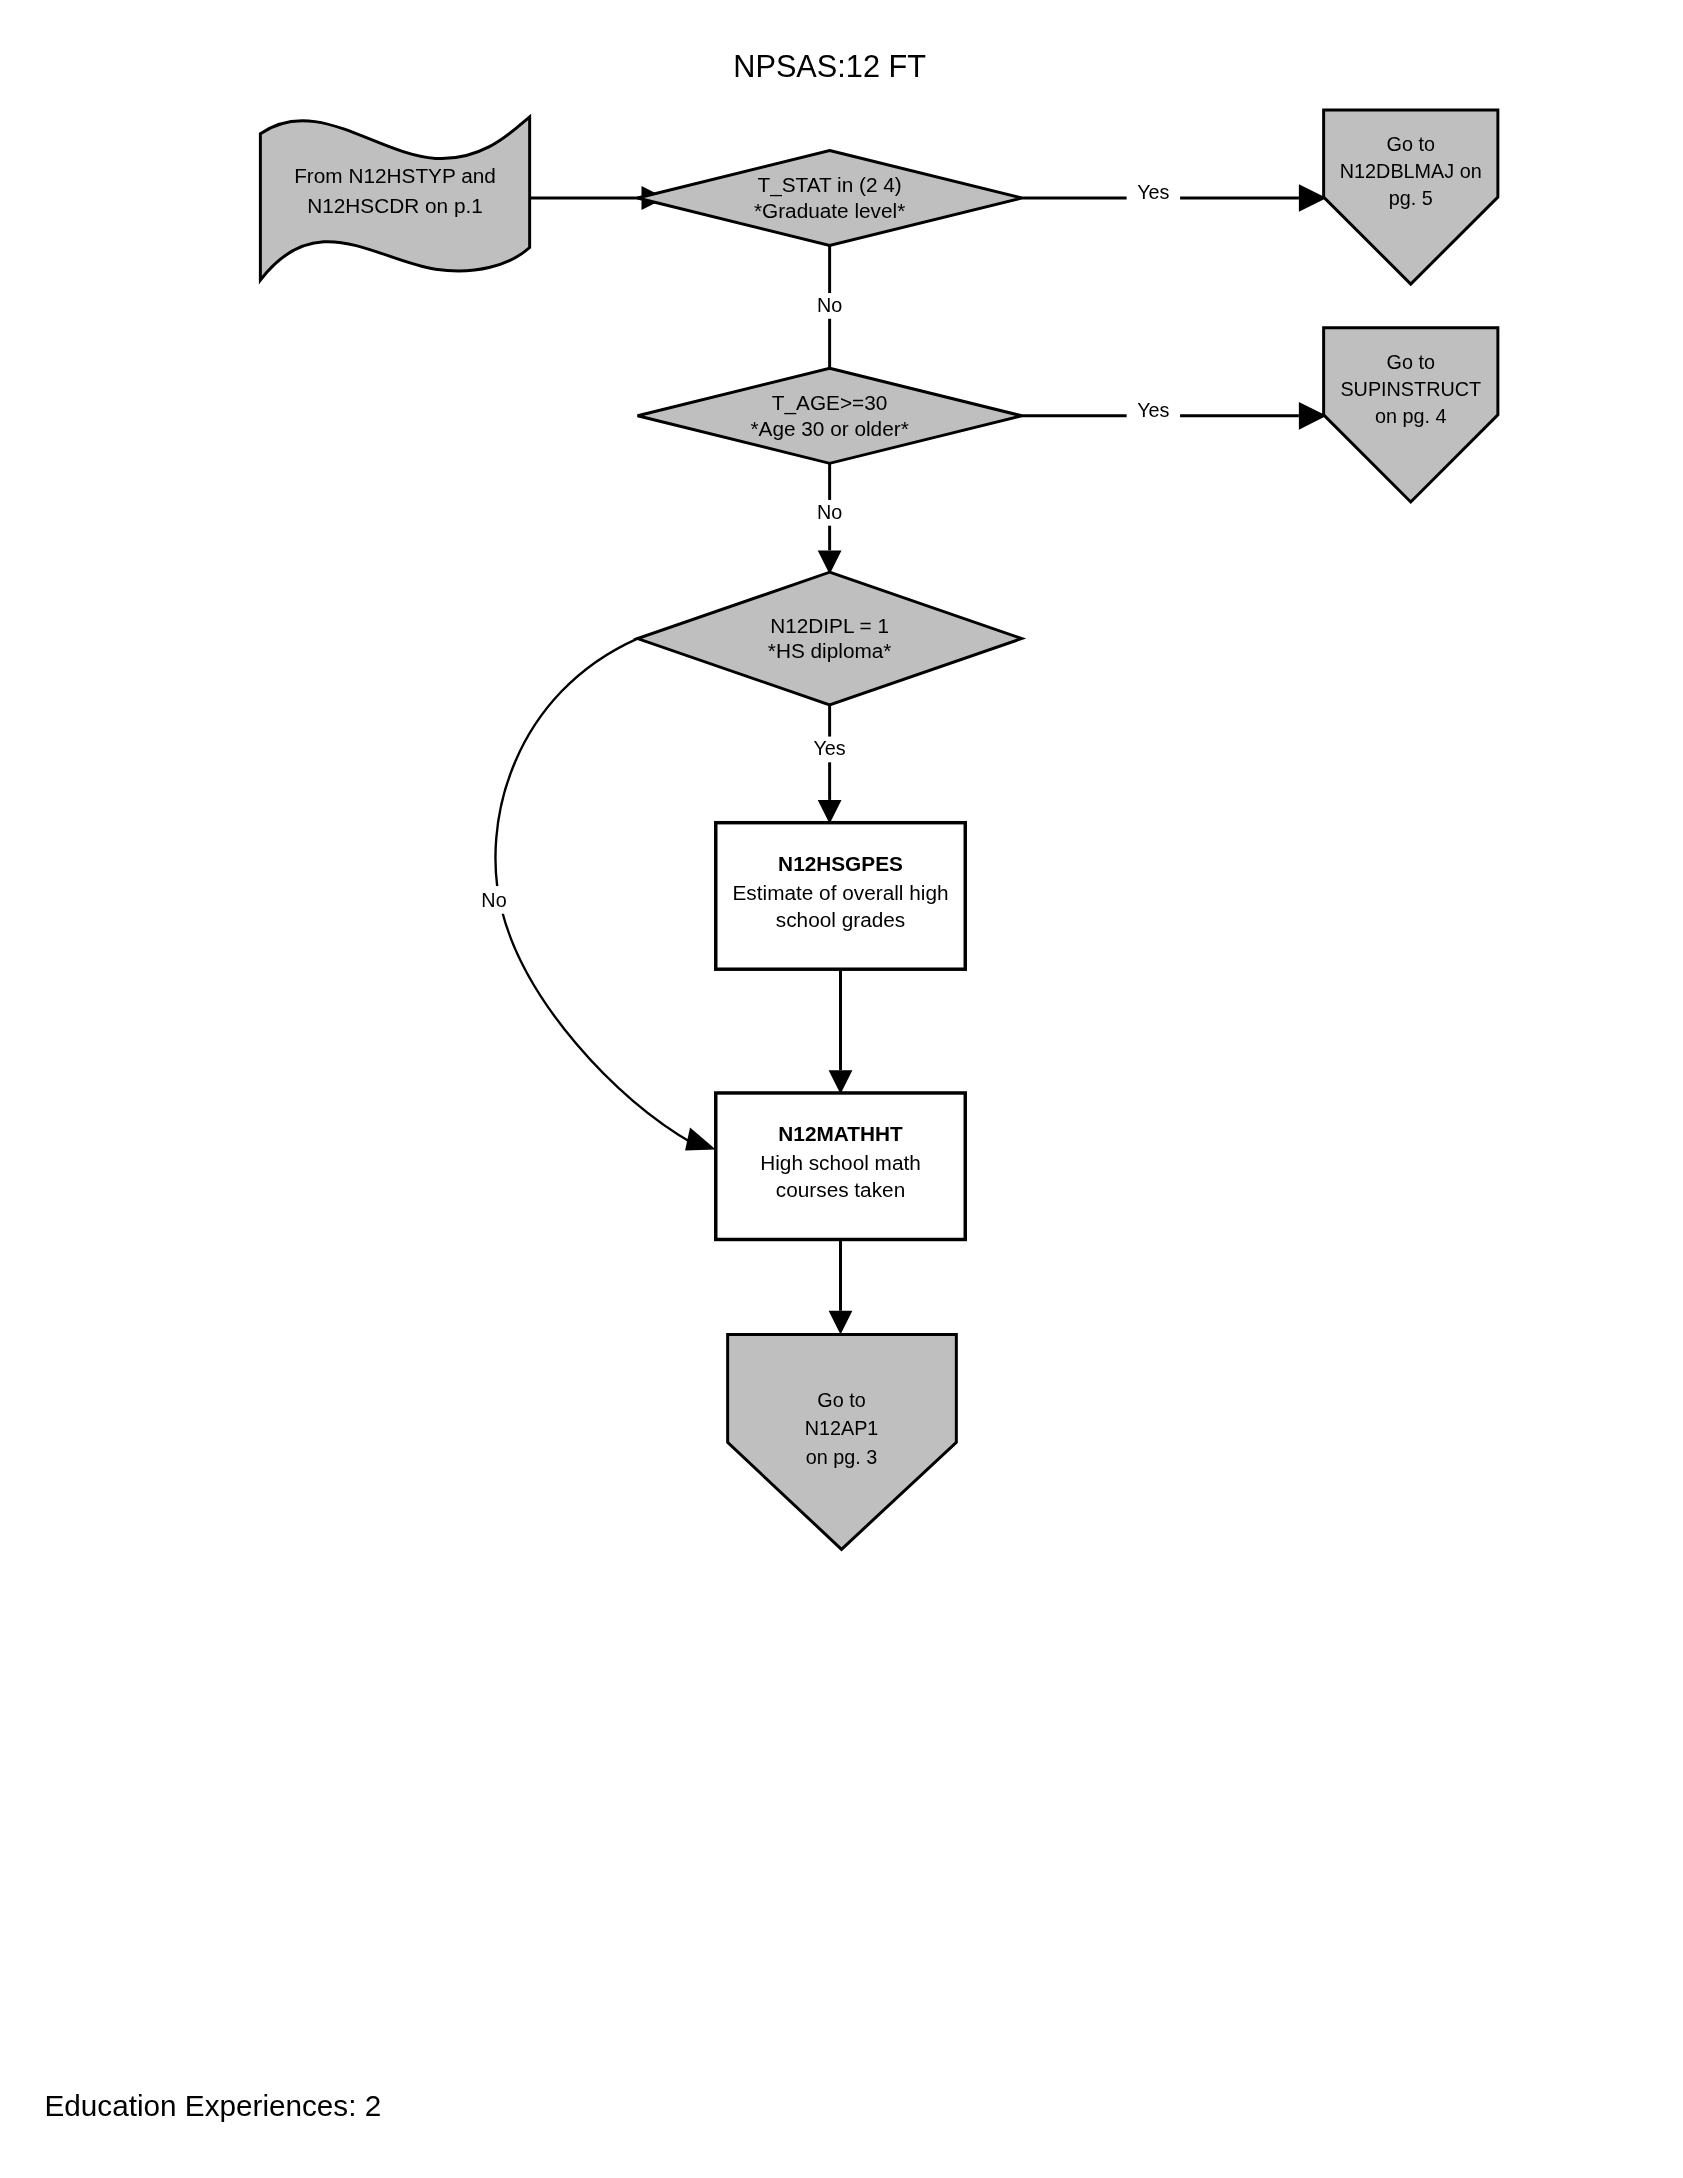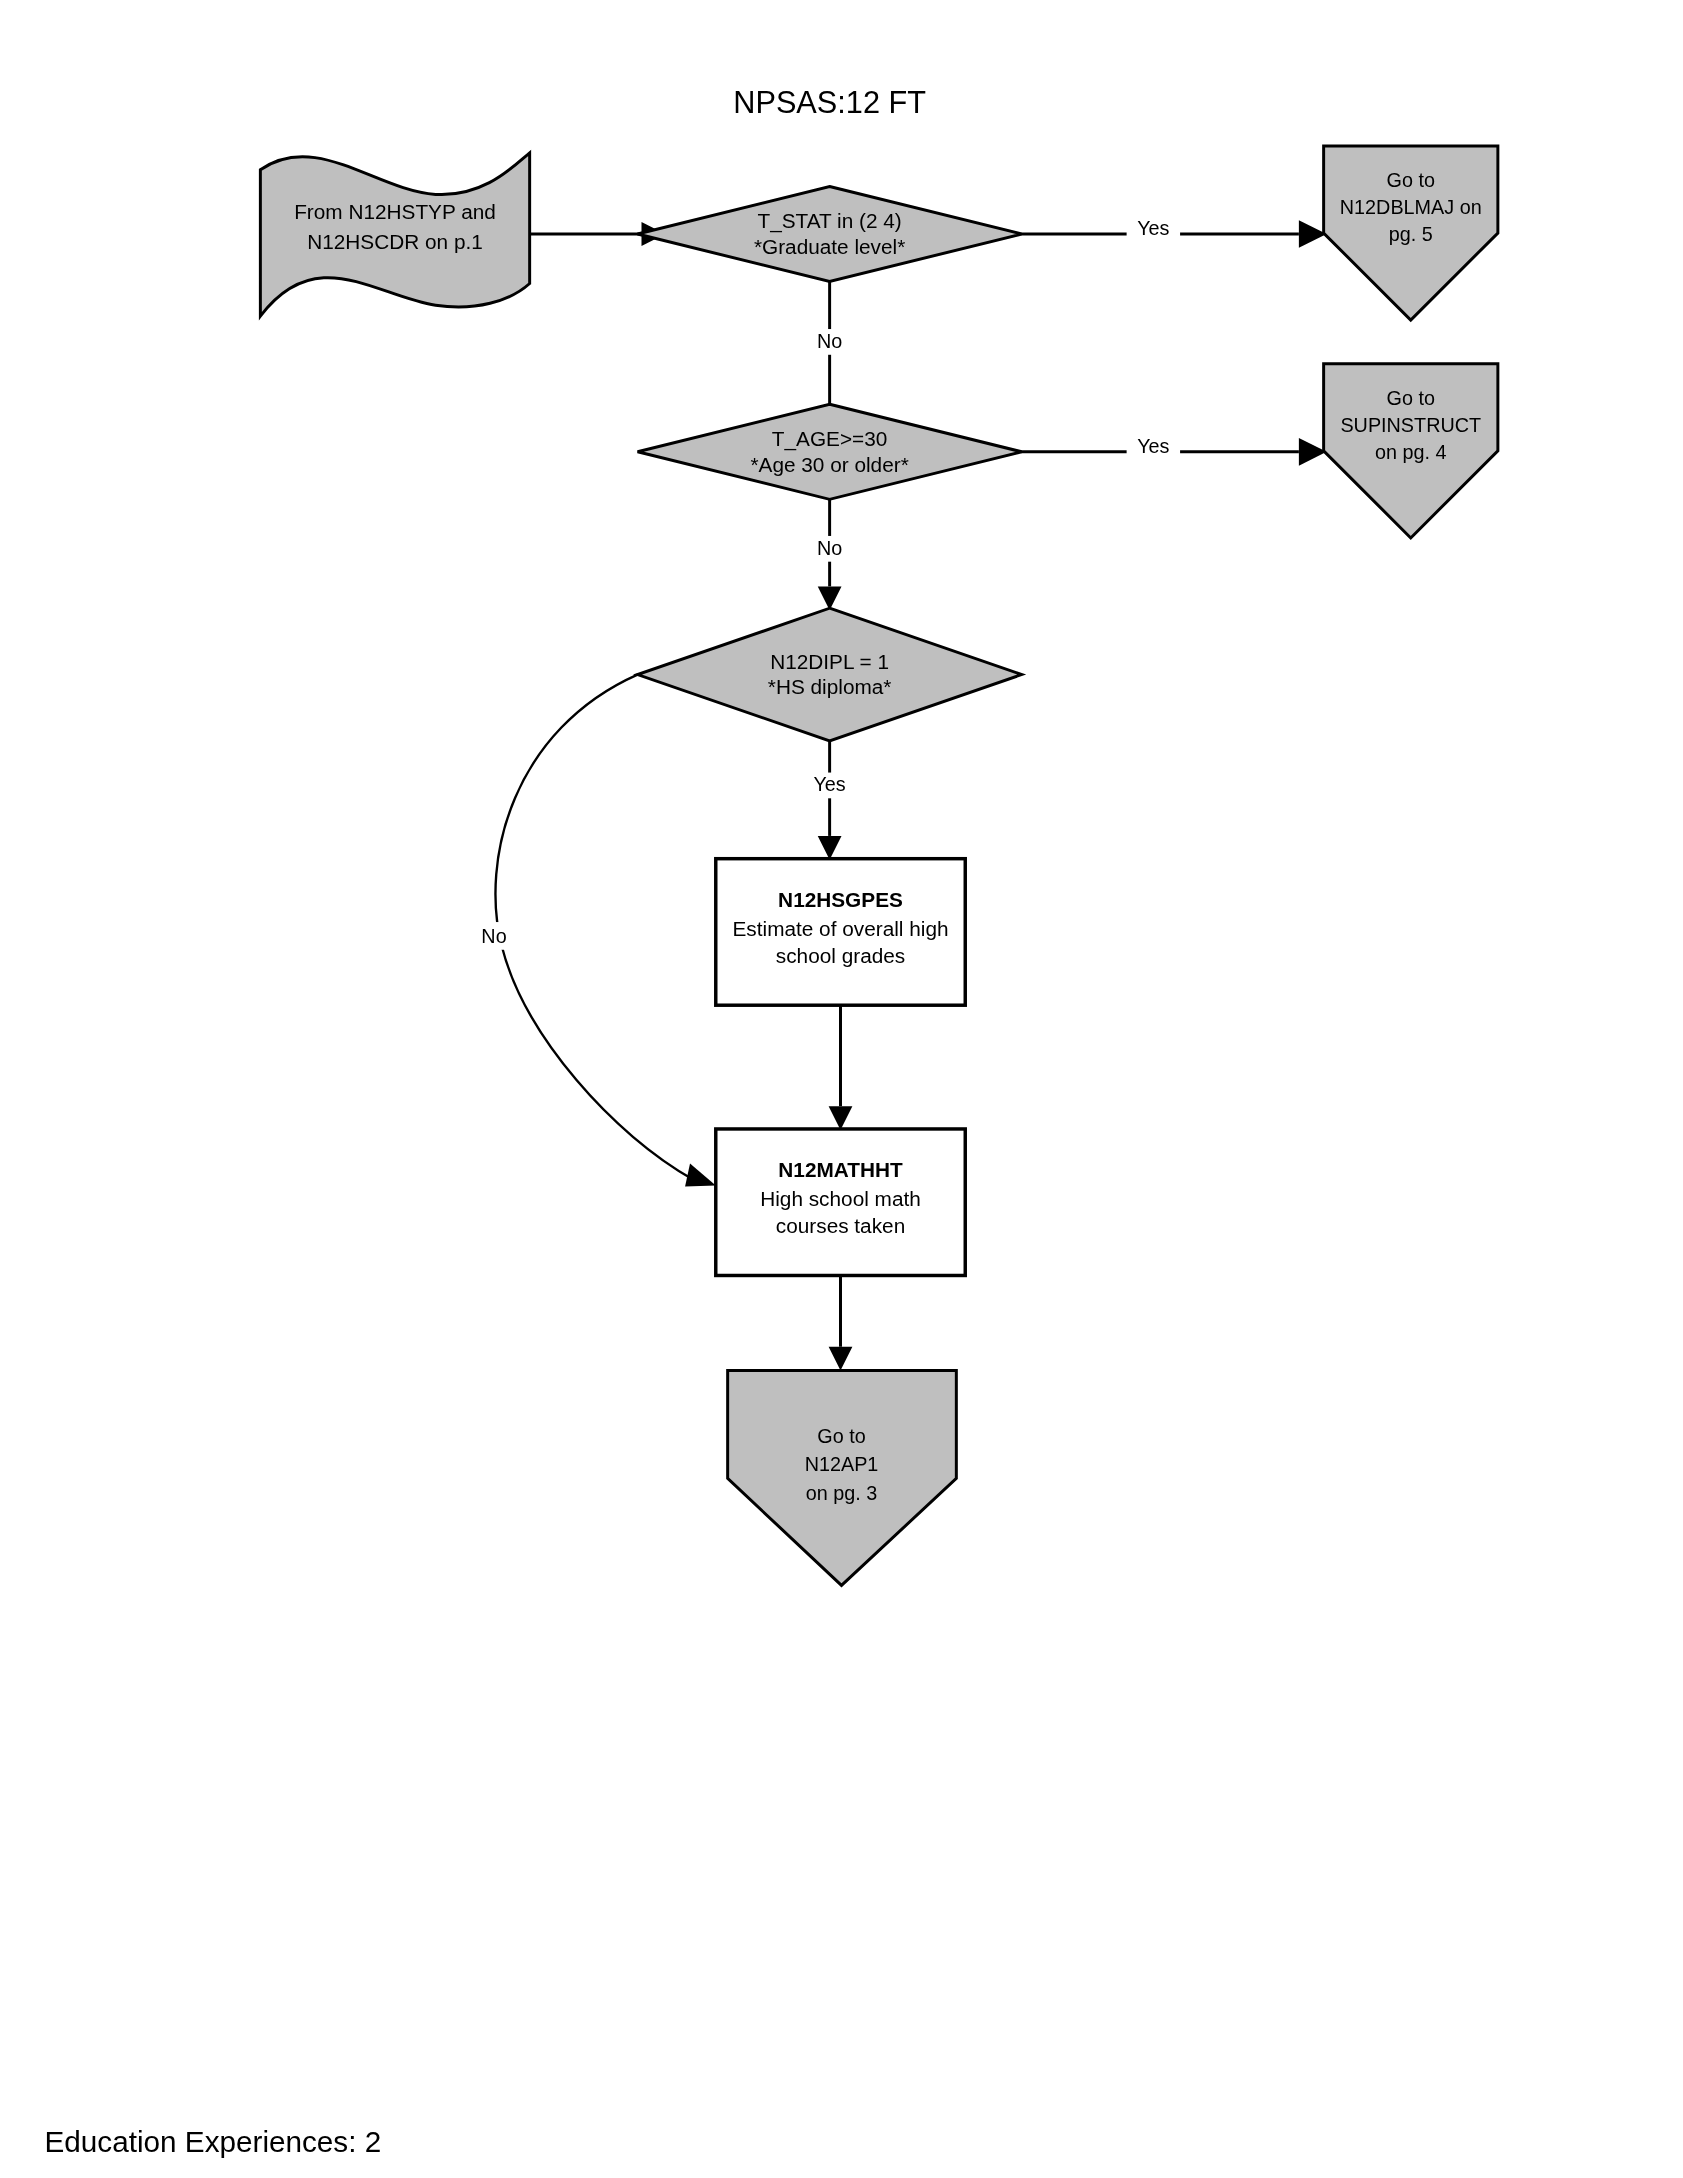--- a/index.html
+++ b/index.html
@@ -10,21 +10,20 @@
   body {
     width: 1683px;
     height: 2178px;
     font-family: "Liberation Sans", sans-serif;
     overflow: hidden;
   }
   #flow-root {
     position: relative;
     width: 1683px;
     height: 1900px;
-    margin-top: 36px;
   }
   svg#flowchart {
     display: block;
     width: 1683px;
     height: 2178px;
   }
   .shape-fill-gray { fill: #bfbfbf; stroke: #000000; stroke-width: 3; }
   .shape-fill-white { fill: #ffffff; stroke: #000000; stroke-width: 3.5; }
   .edge-line { fill: none; stroke: #000000; stroke-width: 3; }
   .edge-line-thin { fill: none; stroke: #000000; stroke-width: 2.4; }

